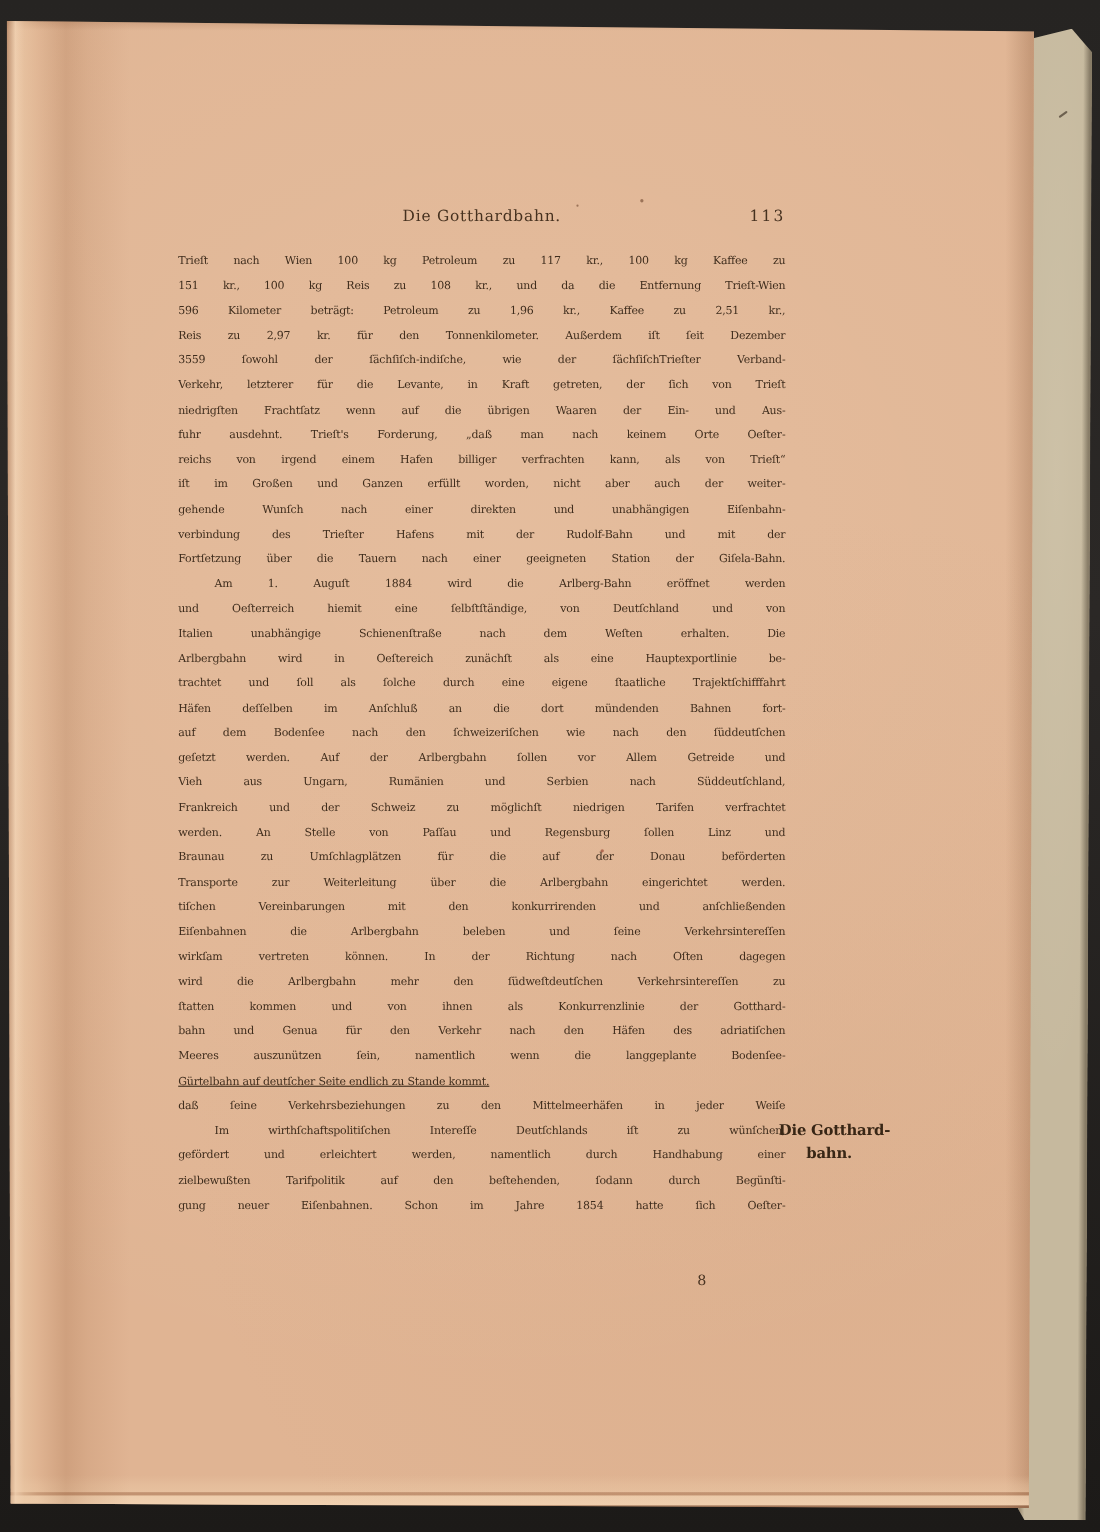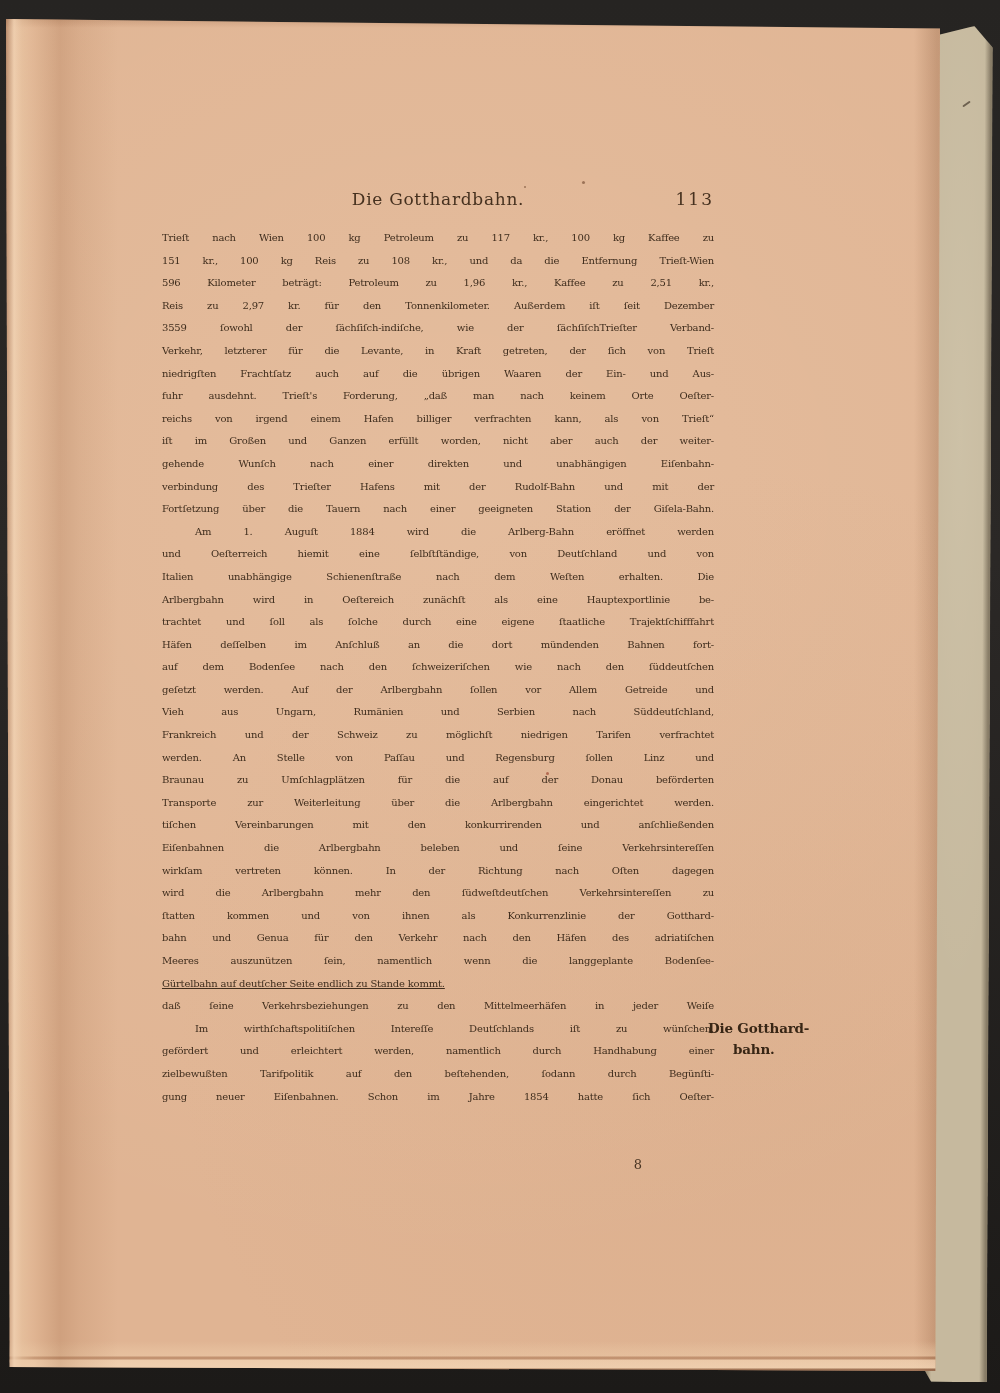--- a/index.html
+++ b/index.html
@@ -40,21 +40,21 @@
       linear-gradient(0deg, rgba(110,66,40,0.55) 0px, rgba(110,66,40,0.55) 2px, rgba(243,214,182,0.85) 3px, rgba(243,214,182,0.7) 11px, rgba(145,92,58,0.38) 12px, rgba(145,92,58,0.38) 14px, rgba(236,202,167,0.55) 15px, rgba(236,202,167,0.4) 21px, rgba(0,0,0,0) 30px),
       linear-gradient(180deg, rgba(248,222,192,0.5) 0 2px, rgba(135,85,52,0.28) 3px 5px, rgba(0,0,0,0) 15px),
       linear-gradient(270deg, rgba(130,82,50,0.30) 0 3px, rgba(0,0,0,0) 26px);
     clip-path: polygon(0 0.45%, 100% 1.15%, 99.5% 100%, 0.4% 99.7%);
   }
 
   .running-head {
     position: absolute;
     left: 156px; top: 176px;
     width: 552px; height: 22px;
-    font-size: 17px;
+    font-size: 14px;
     letter-spacing: 0.7px;
     color: #46311f;
     text-align: center;
   }
   .rh-num { position: absolute; right: 0; top: 0; letter-spacing: 2px; }
 
   .textblock {
     position: absolute;
     left: 156px; top: 214px;
     width: 552px;
@@ -121,21 +121,21 @@
       <span class="rh-num">113</span>
     </div>
 
     <div class="textblock">
       <div class="line">Trieſt nach Wien 100 kg Petroleum zu 117 kr., 100 kg Kaffee zu</div>
       <div class="line">151 kr., 100 kg Reis zu 108 kr., und da die Entfernung Trieſt-Wien</div>
       <div class="line">596 Kilometer beträgt: Petroleum zu 1,96 kr., Kaffee zu 2,51 kr.,</div>
       <div class="line">Reis zu 2,97 kr. für den Tonnenkilometer. Außerdem iſt ſeit Dezember</div>
       <div class="line">3559 ſowohl der ſächſiſch-indiſche, wie der ſächſiſchTrieſter Verband-</div>
       <div class="line">Verkehr, letzterer für die Levante, in Kraft getreten, der ſich von Trieſt</div>
-      <div class="line">niedrigſten Frachtſatz auch auf die übrigen Waaren der Ein- und Aus-</div>
+      <div class="line">niedrigſten Frachtſatz wenn auf die übrigen Waaren der Ein- und Aus-</div>
       <div class="line">fuhr ausdehnt. Trieſt's Forderung, „daß man nach keinem Orte Oeſter-</div>
       <div class="line">reichs von irgend einem Hafen billiger verfrachten kann, als von Trieſt“</div>
       <div class="line">iſt im Großen und Ganzen erfüllt worden, nicht aber auch der weiter-</div>
       <div class="line">gehende Wunſch nach einer direkten und unabhängigen Eiſenbahn-</div>
       <div class="line">verbindung des Trieſter Hafens mit der Rudolf-Bahn und mit der</div>
       <div class="line">Fortſetzung über die Tauern nach einer geeigneten Station der Giſela-Bahn.</div>
 
       <div class="line indent">Am 1. Auguſt 1884 wird die Arlberg-Bahn eröffnet werden</div>
       <div class="line">und Oeſterreich hiemit eine ſelbſtſtändige, von Deutſchland und von</div>
       <div class="line">Italien unabhängige Schienenſtraße nach dem Weſten erhalten. Die</div>

